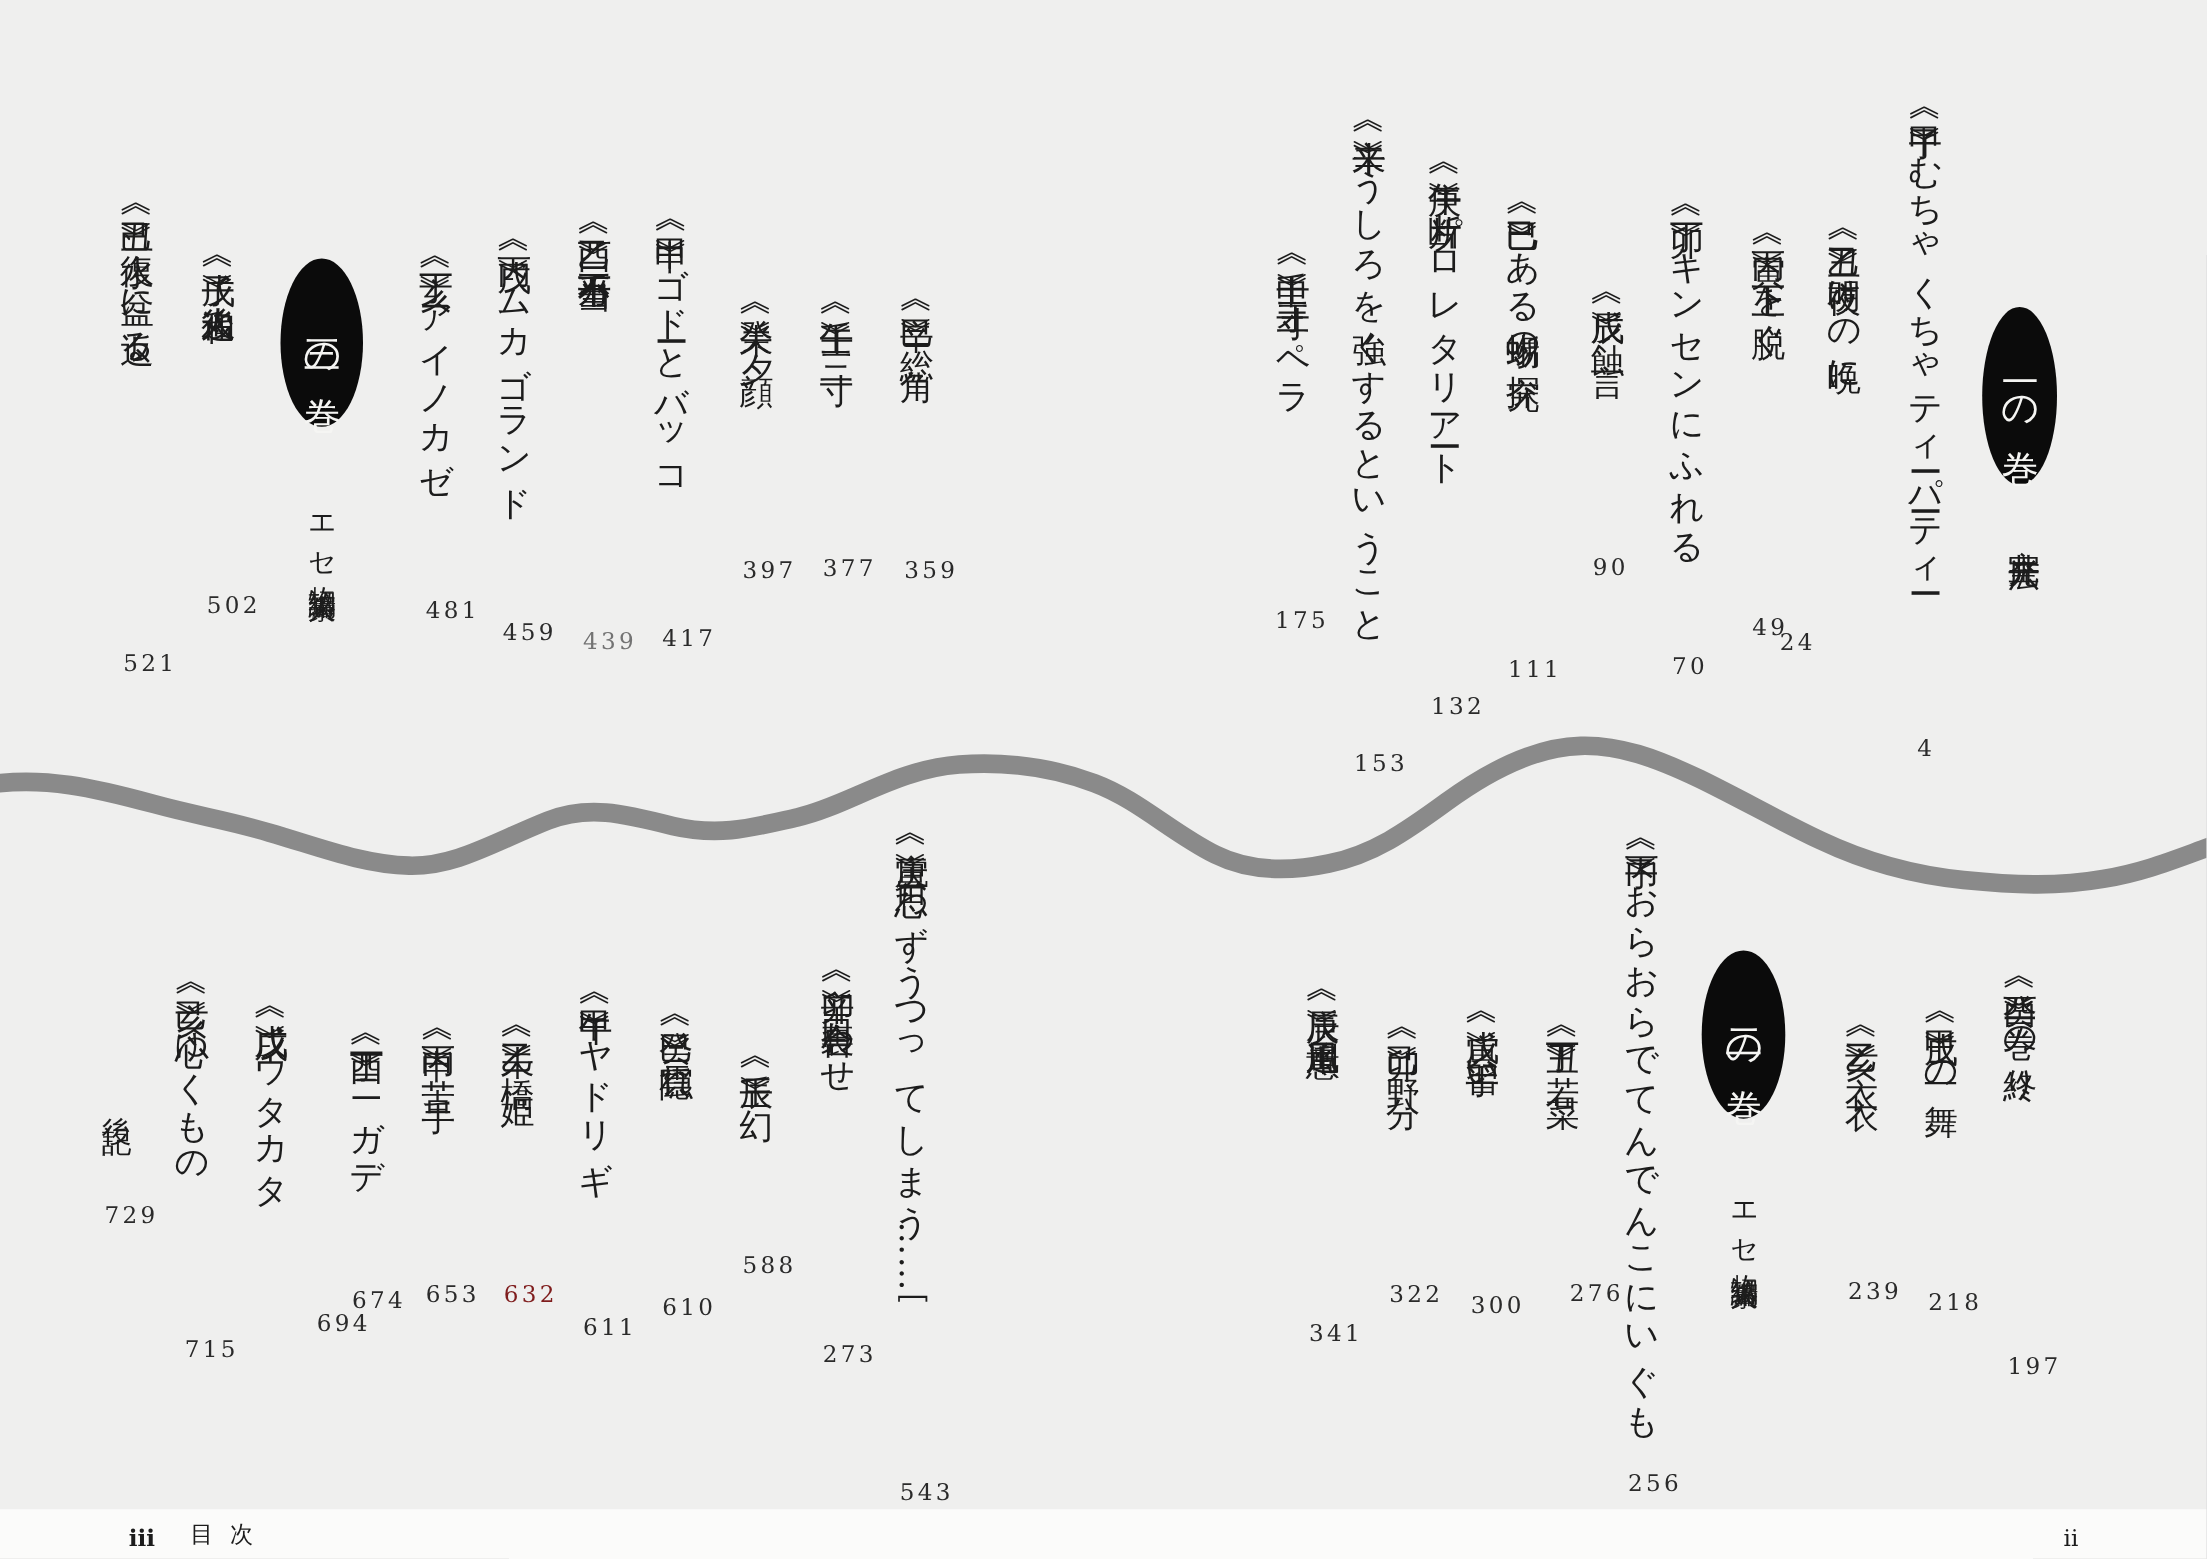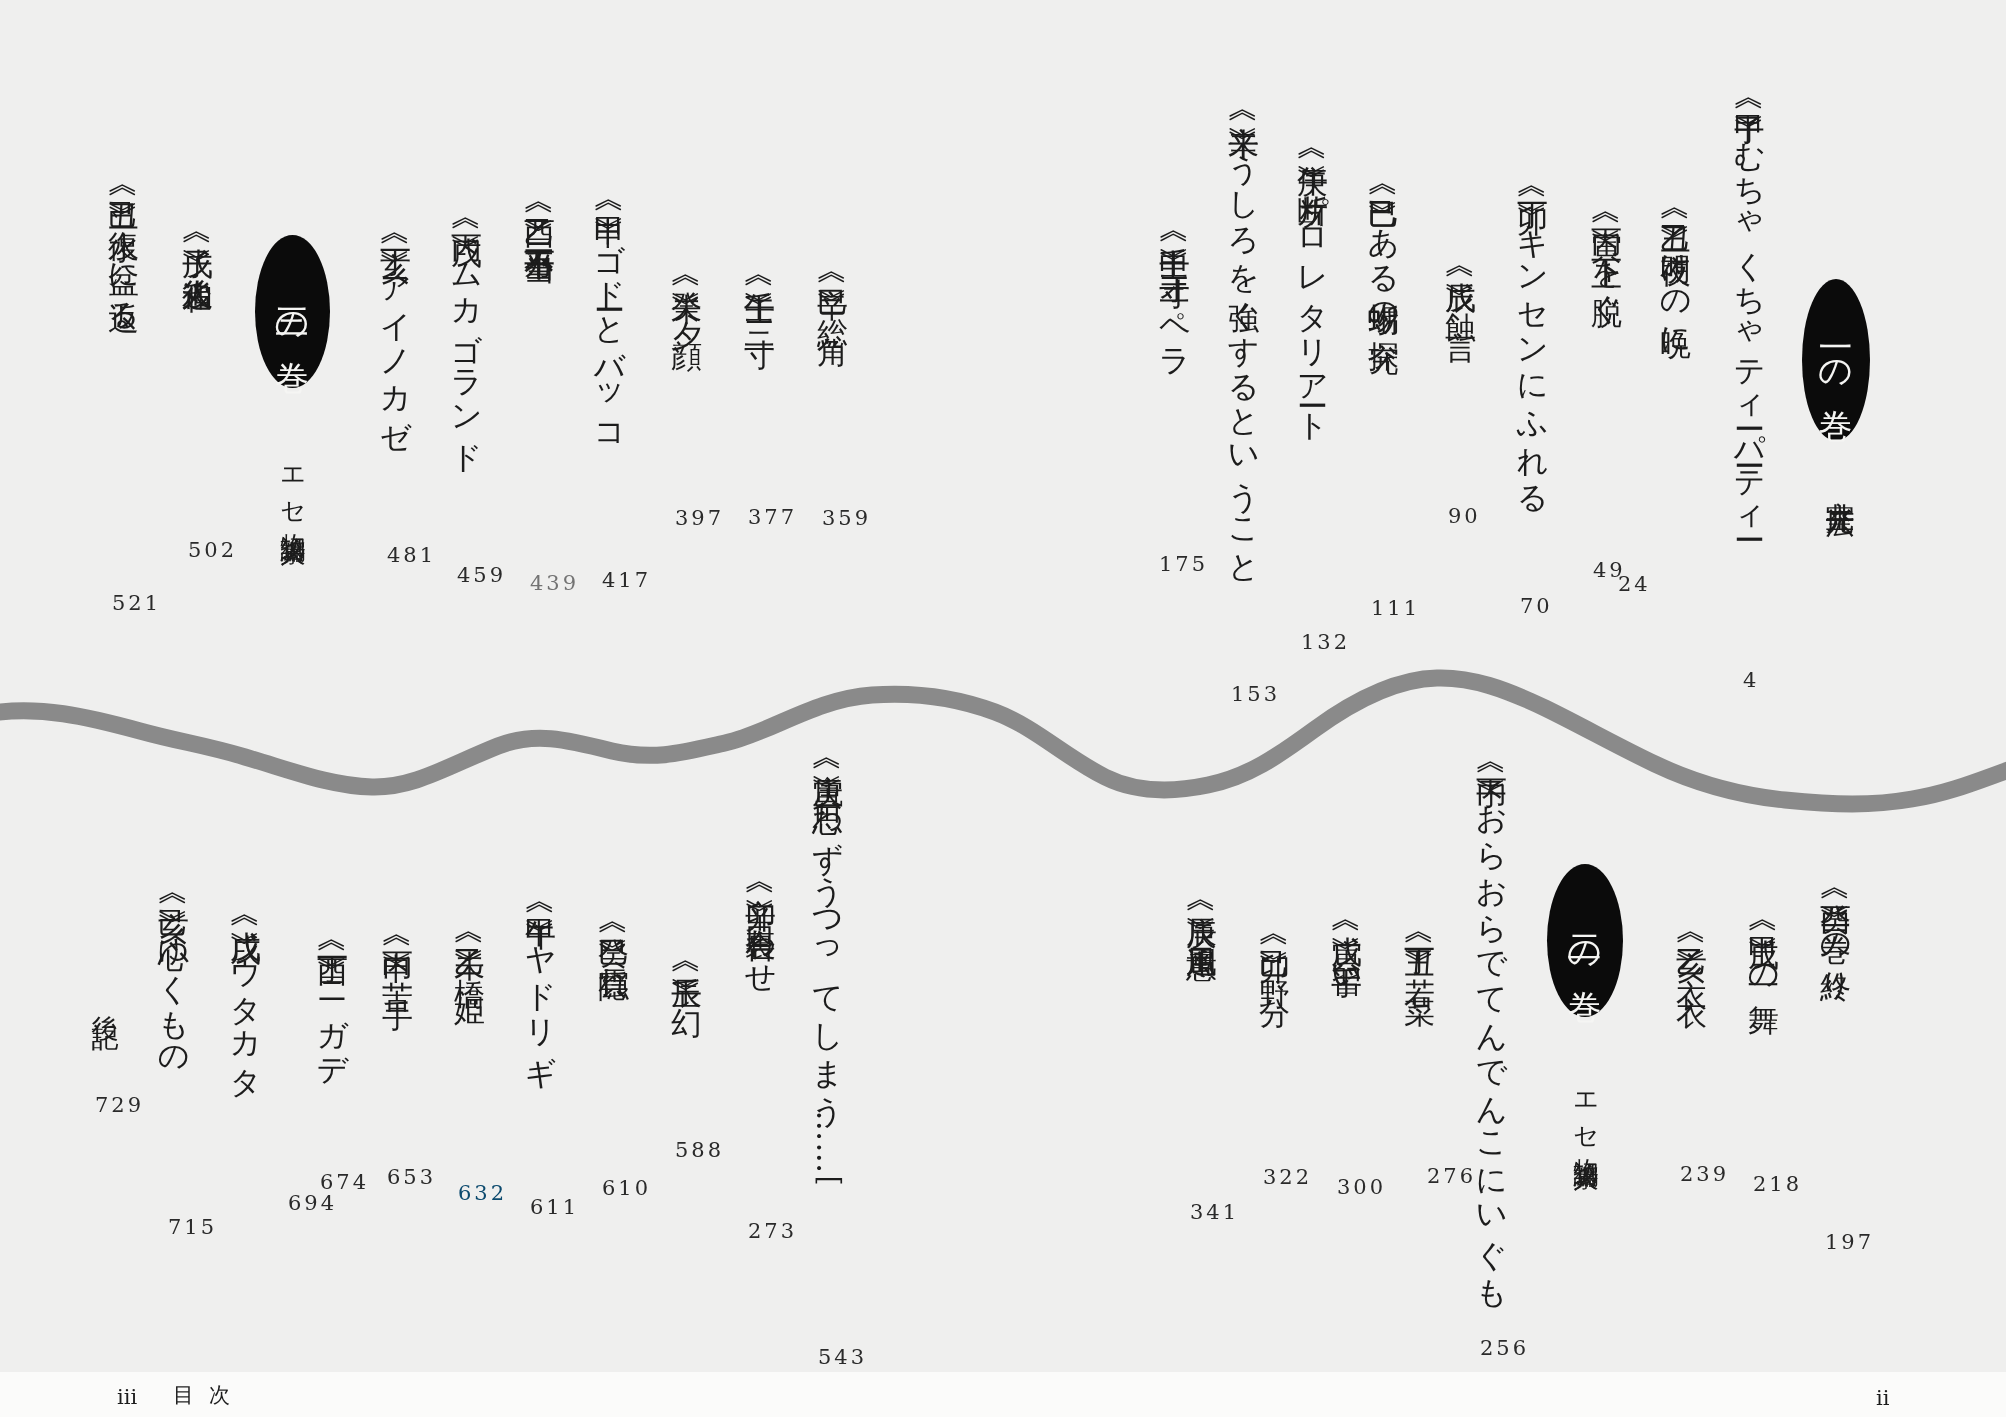--- a/index.html
+++ b/index.html
@@ -106,21 +106,21 @@
       <div class="pagenum" style="left: 818px; top: 1345px; color: rgb(42, 42, 42);">543</div>
       <div class="entry" style="left: 745px; top: 872px;"><span class="kanshi">《辛卯》</span><span class="gap"></span><span class="title">口裏合わせ</span></div>
       <div class="pagenum" style="left: 748px; top: 1219px; color: rgb(42, 42, 42);">273</div>
       <div class="entry" style="left: 671px; top: 951px;"><span class="kanshi">《壬辰》</span><span class="gap"></span><span class="title wide">幻</span></div>
       <div class="pagenum" style="left: 675px; top: 1138px; color: rgb(42, 42, 42);">588</div>
       <div class="entry" style="left: 598px; top: 912px;"><span class="kanshi">《癸巳》</span><span class="gap"></span><span class="title">雲隠れ</span></div>
       <div class="pagenum" style="left: 602px; top: 1176px; color: rgb(42, 42, 42);">610</div>
       <div class="entry" style="left: 525px; top: 892px;"><span class="kanshi">《甲午》</span><span class="gap"></span><span class="title">ヤドリギ</span></div>
       <div class="pagenum" style="left: 530px; top: 1195px; color: rgb(42, 42, 42);">611</div>
       <div class="entry" style="left: 454px; top: 922px;"><span class="kanshi">《乙未》</span><span class="gap"></span><span class="title wide">橋姫</span></div>
-      <div class="pagenum" style="left: 458px; top: 1165px; color: #0c4a6e; margin-top: 16px;">632</div>
+      <div class="pagenum" style="left: 458px; top: 1165px; color: #7f1d1d;">632</div>
       <div class="entry" style="left: 382px; top: 925px;"><span class="kanshi">《丙申》</span><span class="gap"></span><span class="title wide">苦手</span></div>
       <div class="pagenum" style="left: 387px; top: 1165px; color: rgb(42, 42, 42);">653</div>
       <div class="entry" style="left: 317px; top: 930px;"><span class="kanshi">《丁酉》</span><span class="gap"></span><span class="title">ニガデ</span></div>
       <div class="pagenum" style="left: 320px; top: 1170px; color: rgb(42, 42, 42);">674</div>
       <div class="entry" style="left: 230px; top: 905px;"><span class="kanshi">《戊戌》</span><span class="gap"></span><span class="title">ウタカタ</span></div>
       <div class="pagenum" style="left: 242px; top: 1191px; color: rgb(42, 42, 42); margin-left: 46px;">694</div>
       <div class="entry" style="left: 158px; top: 883px;"><span class="kanshi">《己亥》</span><span class="gap"></span><span class="title">心ゆくもの</span></div>
       <div class="pagenum" style="left: 168px; top: 1215px; color: rgb(42, 42, 42);">715</div>
       <div class="entry small" style="left: 92px; top: 993px;"><span class="title">後記</span></div>
       <div class="pagenum" style="left: 95px; top: 1093px; color: rgb(42, 42, 42);">729</div>
@@ -135,16 +135,16 @@
       </div>
       <div class="subtitle" style="left: 1586px; top: 1078px; font-size: 25px;">エセ物語編纂人</div>
       <div class="oval" style="left: 255px; top: 235px; width: 75px; height: 153px; background: rgb(11, 11, 11); color: rgb(245, 245, 243);">
         <span>三の巻</span>
       </div>
       <div class="subtitle" style="left: 293px; top: 453px; font-size: 25px;">エセ物語編纂人</div>
     </div>
 
   <div id="bottom-strip" style="background: rgb(251, 251, 250);"></div>
 
-  <span class="footer-text" id="footer-left-num" style="left:117px;top:1387px;">iii</span>
+  <span class="footer-text" id="footer-left-num" style="left:117px;top:1387px;font-weight:bold;">iii</span>
   <span class="footer-text" id="footer-left-title" style="left:173px;top:1385px;">目次</span>
   <span class="footer-text" id="footer-right-num" style="left:1876px;top:1388px;">ii</span>
 </div>
 
 </body></html>

